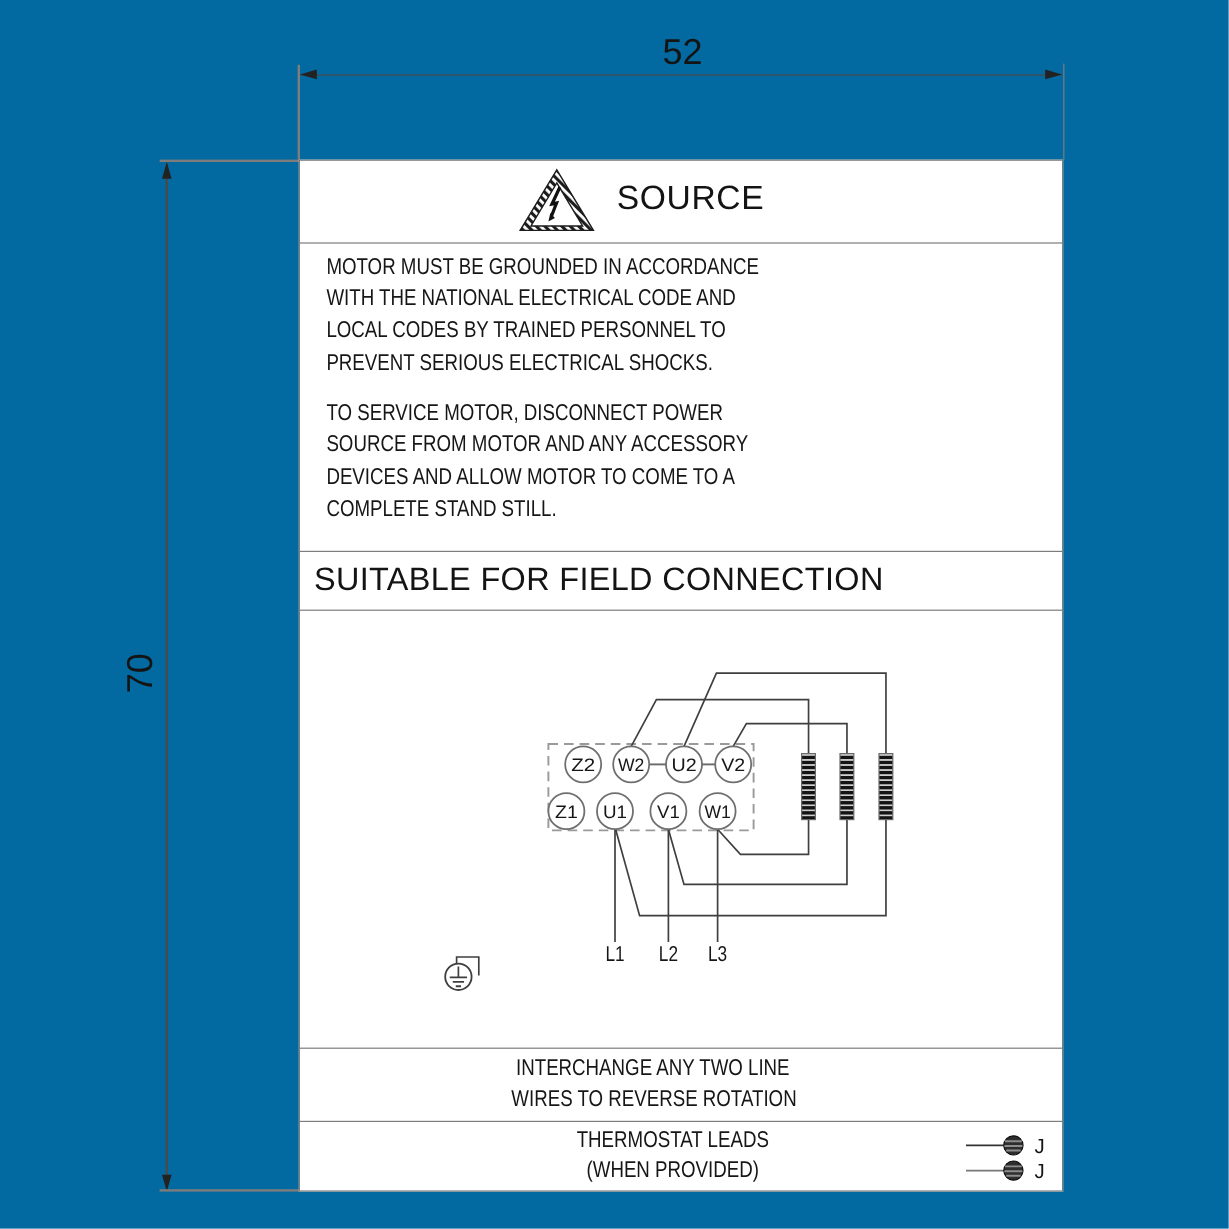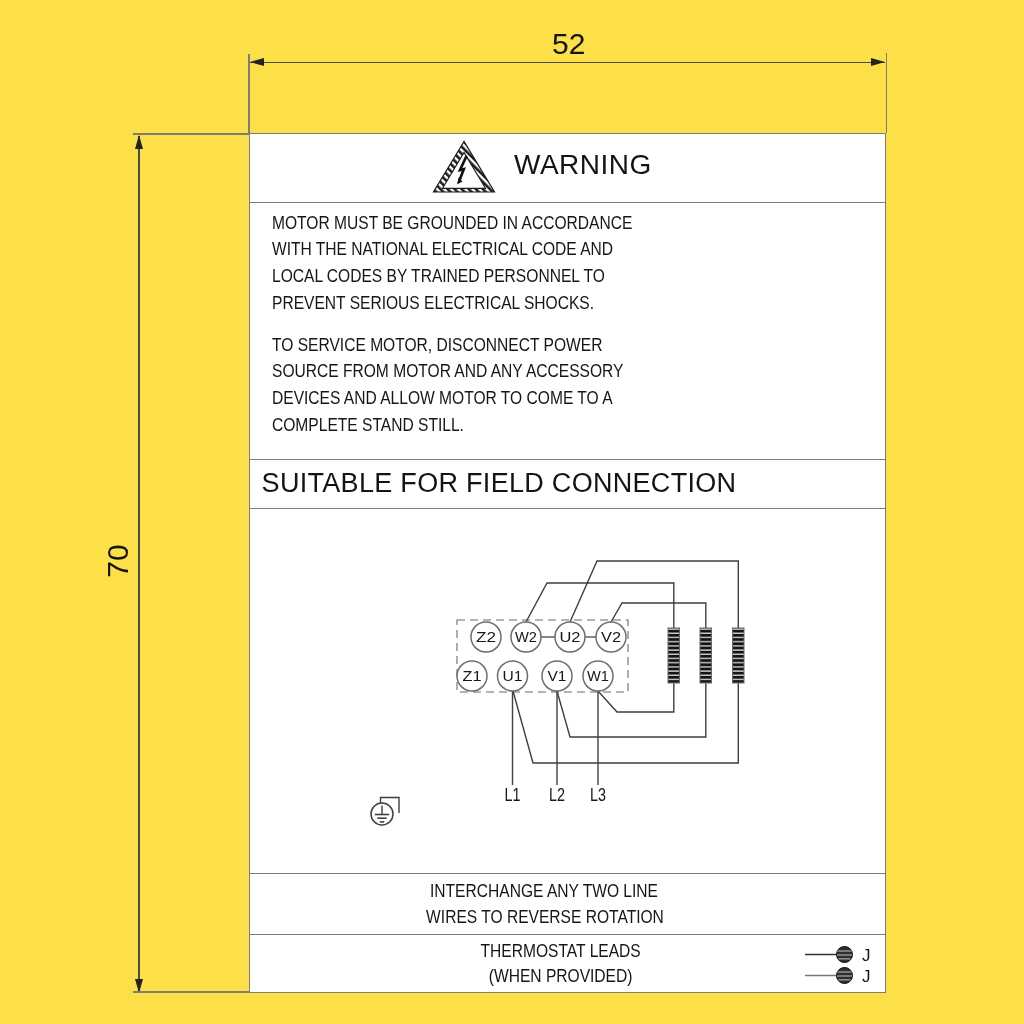--- a/index.html
+++ b/index.html
@@ -1,17 +1,17 @@
 <!DOCTYPE html>
 <html><head>
 <meta charset="utf-8">
 <style>
   html,body{margin:0;padding:0;background:#fff;}
   .canvas{
-    position:relative;width:1024px;height:1024px;background:#fde047;
+    position:relative;width:1024px;height:1024px;background:#0369a1;
     font-family:"Liberation Sans","DejaVu Sans",sans-serif;color:#111;
     overflow:hidden;
   }
   
   .hline{position:absolute;height:1.4px;background:#7d7d7d;}
   .vline{position:absolute;width:1.4px;background:#7d7d7d;}
   .dimline{background:#4a4a4a;}
   
   .label-box{position:absolute;left:249px;top:132.5px;width:637px;height:860px;
     border:1.4px solid #7d7d7d;box-sizing:border-box;background:#fff;}
@@ -74,21 +74,21 @@
     <defs>
       <pattern id="hatch" width="5" height="5" patternUnits="userSpaceOnUse" patternTransform="rotate(-45)">
         <rect width="5" height="5" fill="#ffffff"></rect>
         <rect width="2.6" height="5" fill="#1c1c1c"></rect>
       </pattern>
     </defs>
     <path d="M33,2.5 L2.5,53 L63.5,53 Z M33,13.5 L11.5,49.3 L54.5,49.3 Z" fill="url(#hatch)" fill-rule="evenodd" stroke="#1c1c1c" stroke-width="1.2"></path>
     <polyline points="35.5,17 29,31 32.8,30.2 28.6,41" fill="none" stroke="#111" stroke-width="2.7"></polyline>
     <polygon points="26,45.5 31.4,42.6 27.6,38.6" fill="#111"></polygon>
   </svg>
-  <div class="warning-title">WARNING</div>
+  <div class="warning-title">SOURCE</div>
 
   <div class="body-par" style="top:209.5px;">
     <div>MOTOR MUST BE GROUNDED IN ACCORDANCE</div>
     <div>WITH THE NATIONAL ELECTRICAL CODE AND</div>
     <div>LOCAL CODES BY TRAINED PERSONNEL TO</div>
     <div>PREVENT SERIOUS ELECTRICAL SHOCKS.</div>
   </div>
   <div class="body-par" style="top:331.5px;">
     <div>TO SERVICE MOTOR, DISCONNECT POWER</div>
     <div>SOURCE FROM MOTOR AND ANY ACCESSORY</div>

